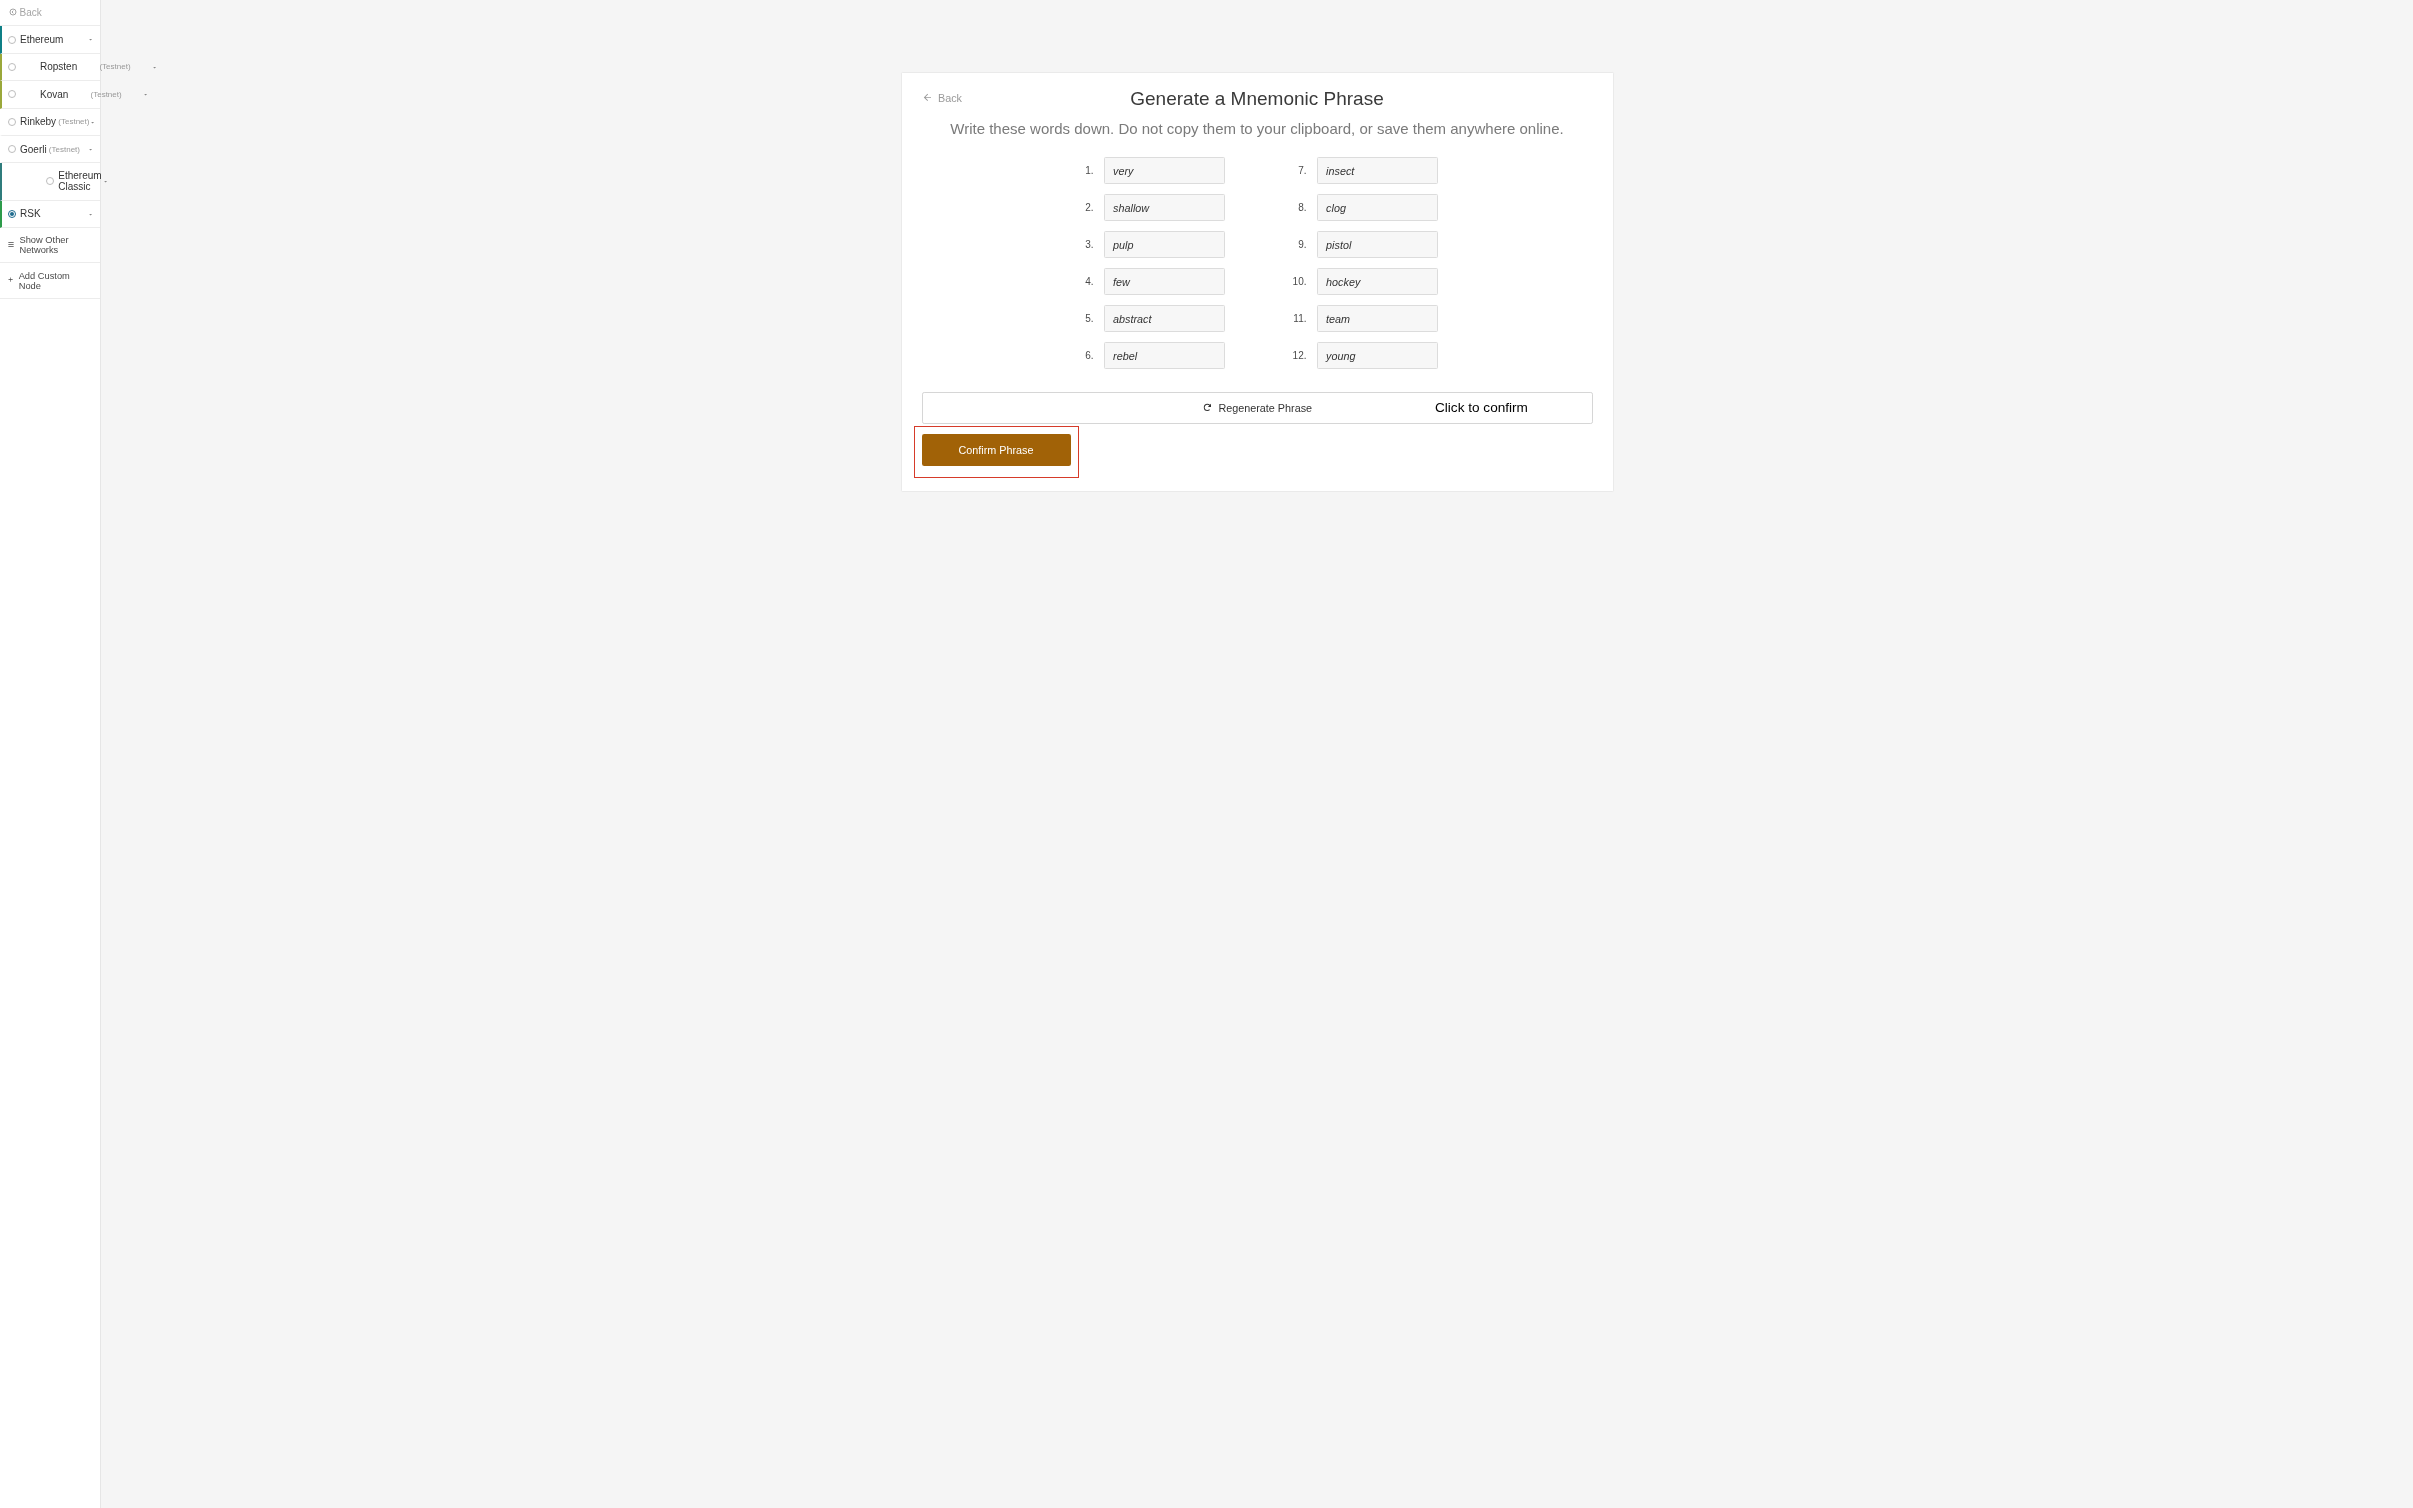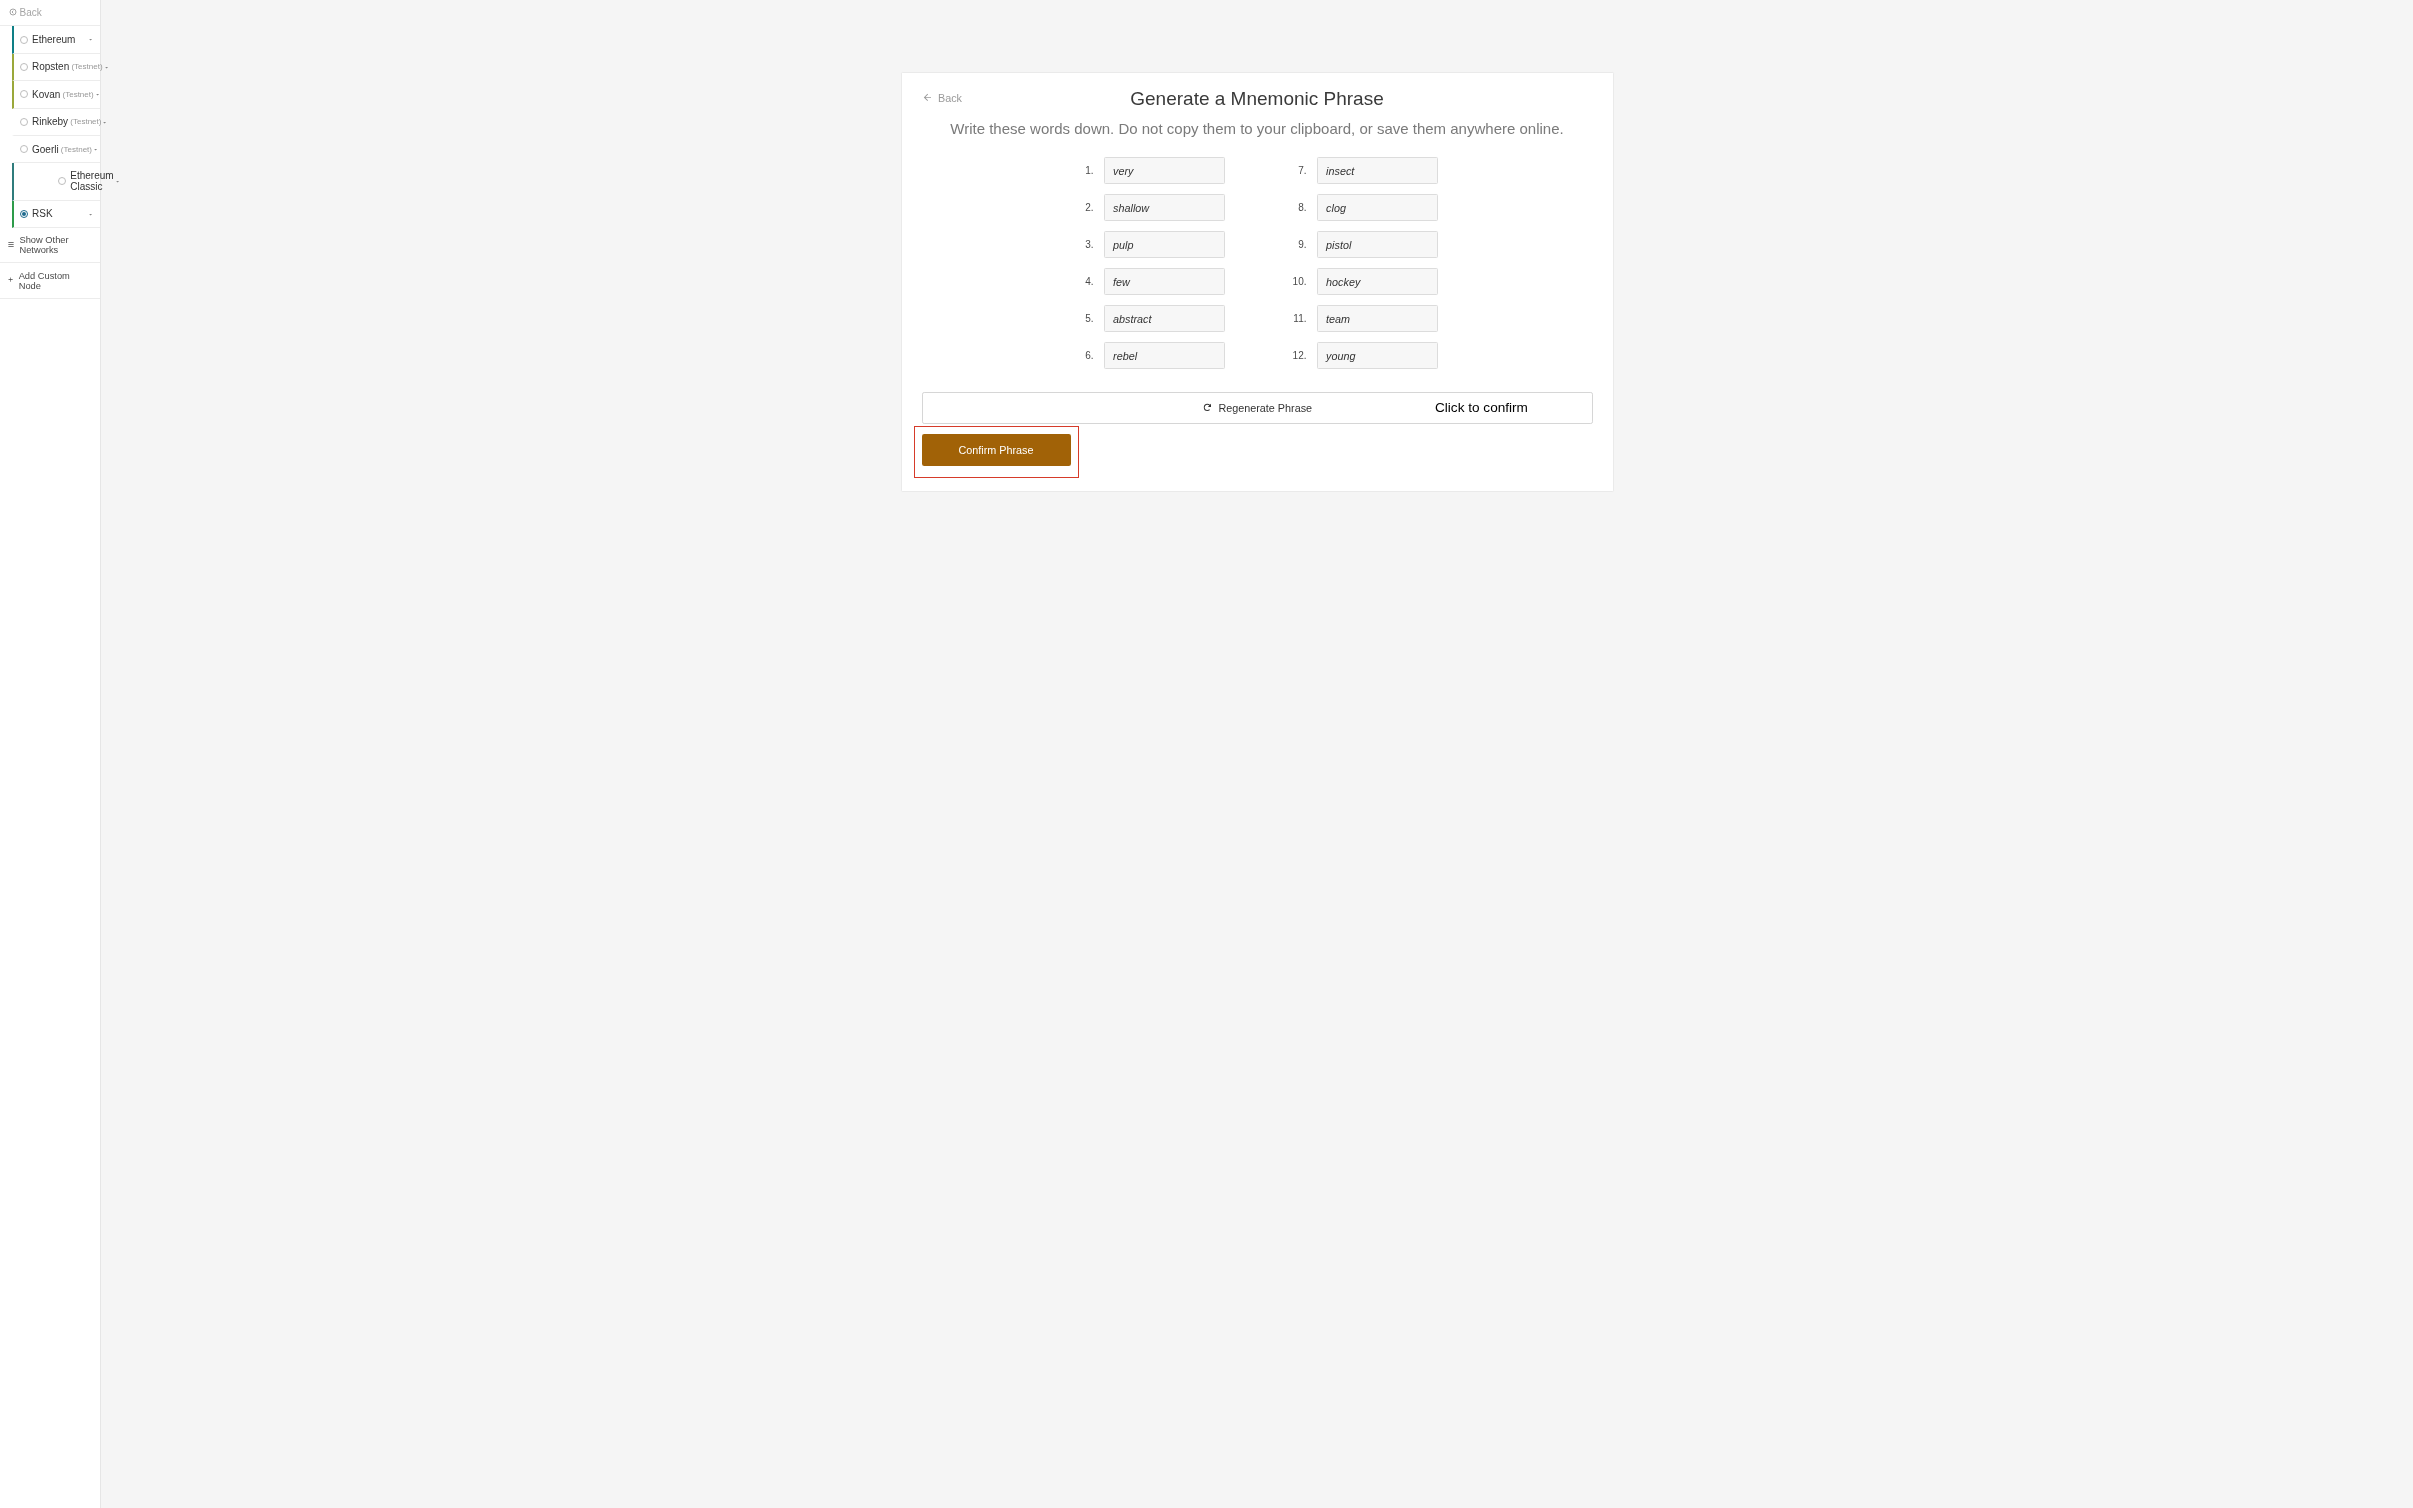--- a/index.html
+++ b/index.html
@@ -34,21 +34,20 @@
   .sidebar-back svg { width: 8px; height: 8px; }
   .network-item {
     display: flex;
     align-items: center;
     padding: 7.2px 5.7px 7.2px 5.7px;
     border-bottom: 0.7px solid #ececec;
     position: relative;
     cursor: pointer;
     min-height: 27px;
     border-left: 2.2px solid transparent;
-    margin-left: 12px;
   }
   .network-item .radio {
     width: 8px; height: 8px;
     border: 0.7px solid #bdbdbd;
     border-radius: 50%;
     margin-right: 4.3px;
     flex-shrink: 0;
     position: relative;
   }
   .network-item.selected .radio {
@@ -62,21 +61,21 @@
     background: #1e6b8e;
     border-radius: 50%;
   }
   .network-item .label { font-size: 10px; color: #333; }
   .network-item .suffix { font-size: 8px; color: #999; margin-left: 2.2px; }
   .network-item .chevron {
     margin-left: auto;
     color: #888;
   }
   .network-item.stripe-teal { border-left-color: #0e7f86; }
-  .network-item.stripe-olive { border-left-color: #9aa83a; }
+  .network-item.stripe-olive { border-left-color: #9aa83a; gap: 20px; }
   .network-item.stripe-teal2 { border-left-color: #2f7c7c; padding-left: 44px; }
   .network-item.stripe-green { border-left-color: #2d9b4a; }
 
   .sidebar-action {
     padding: 7.2px 7.2px;
     font-size: 9.3px;
     color: #4a4a4a;
     display: flex;
     align-items: center;
     justify-content: center;

